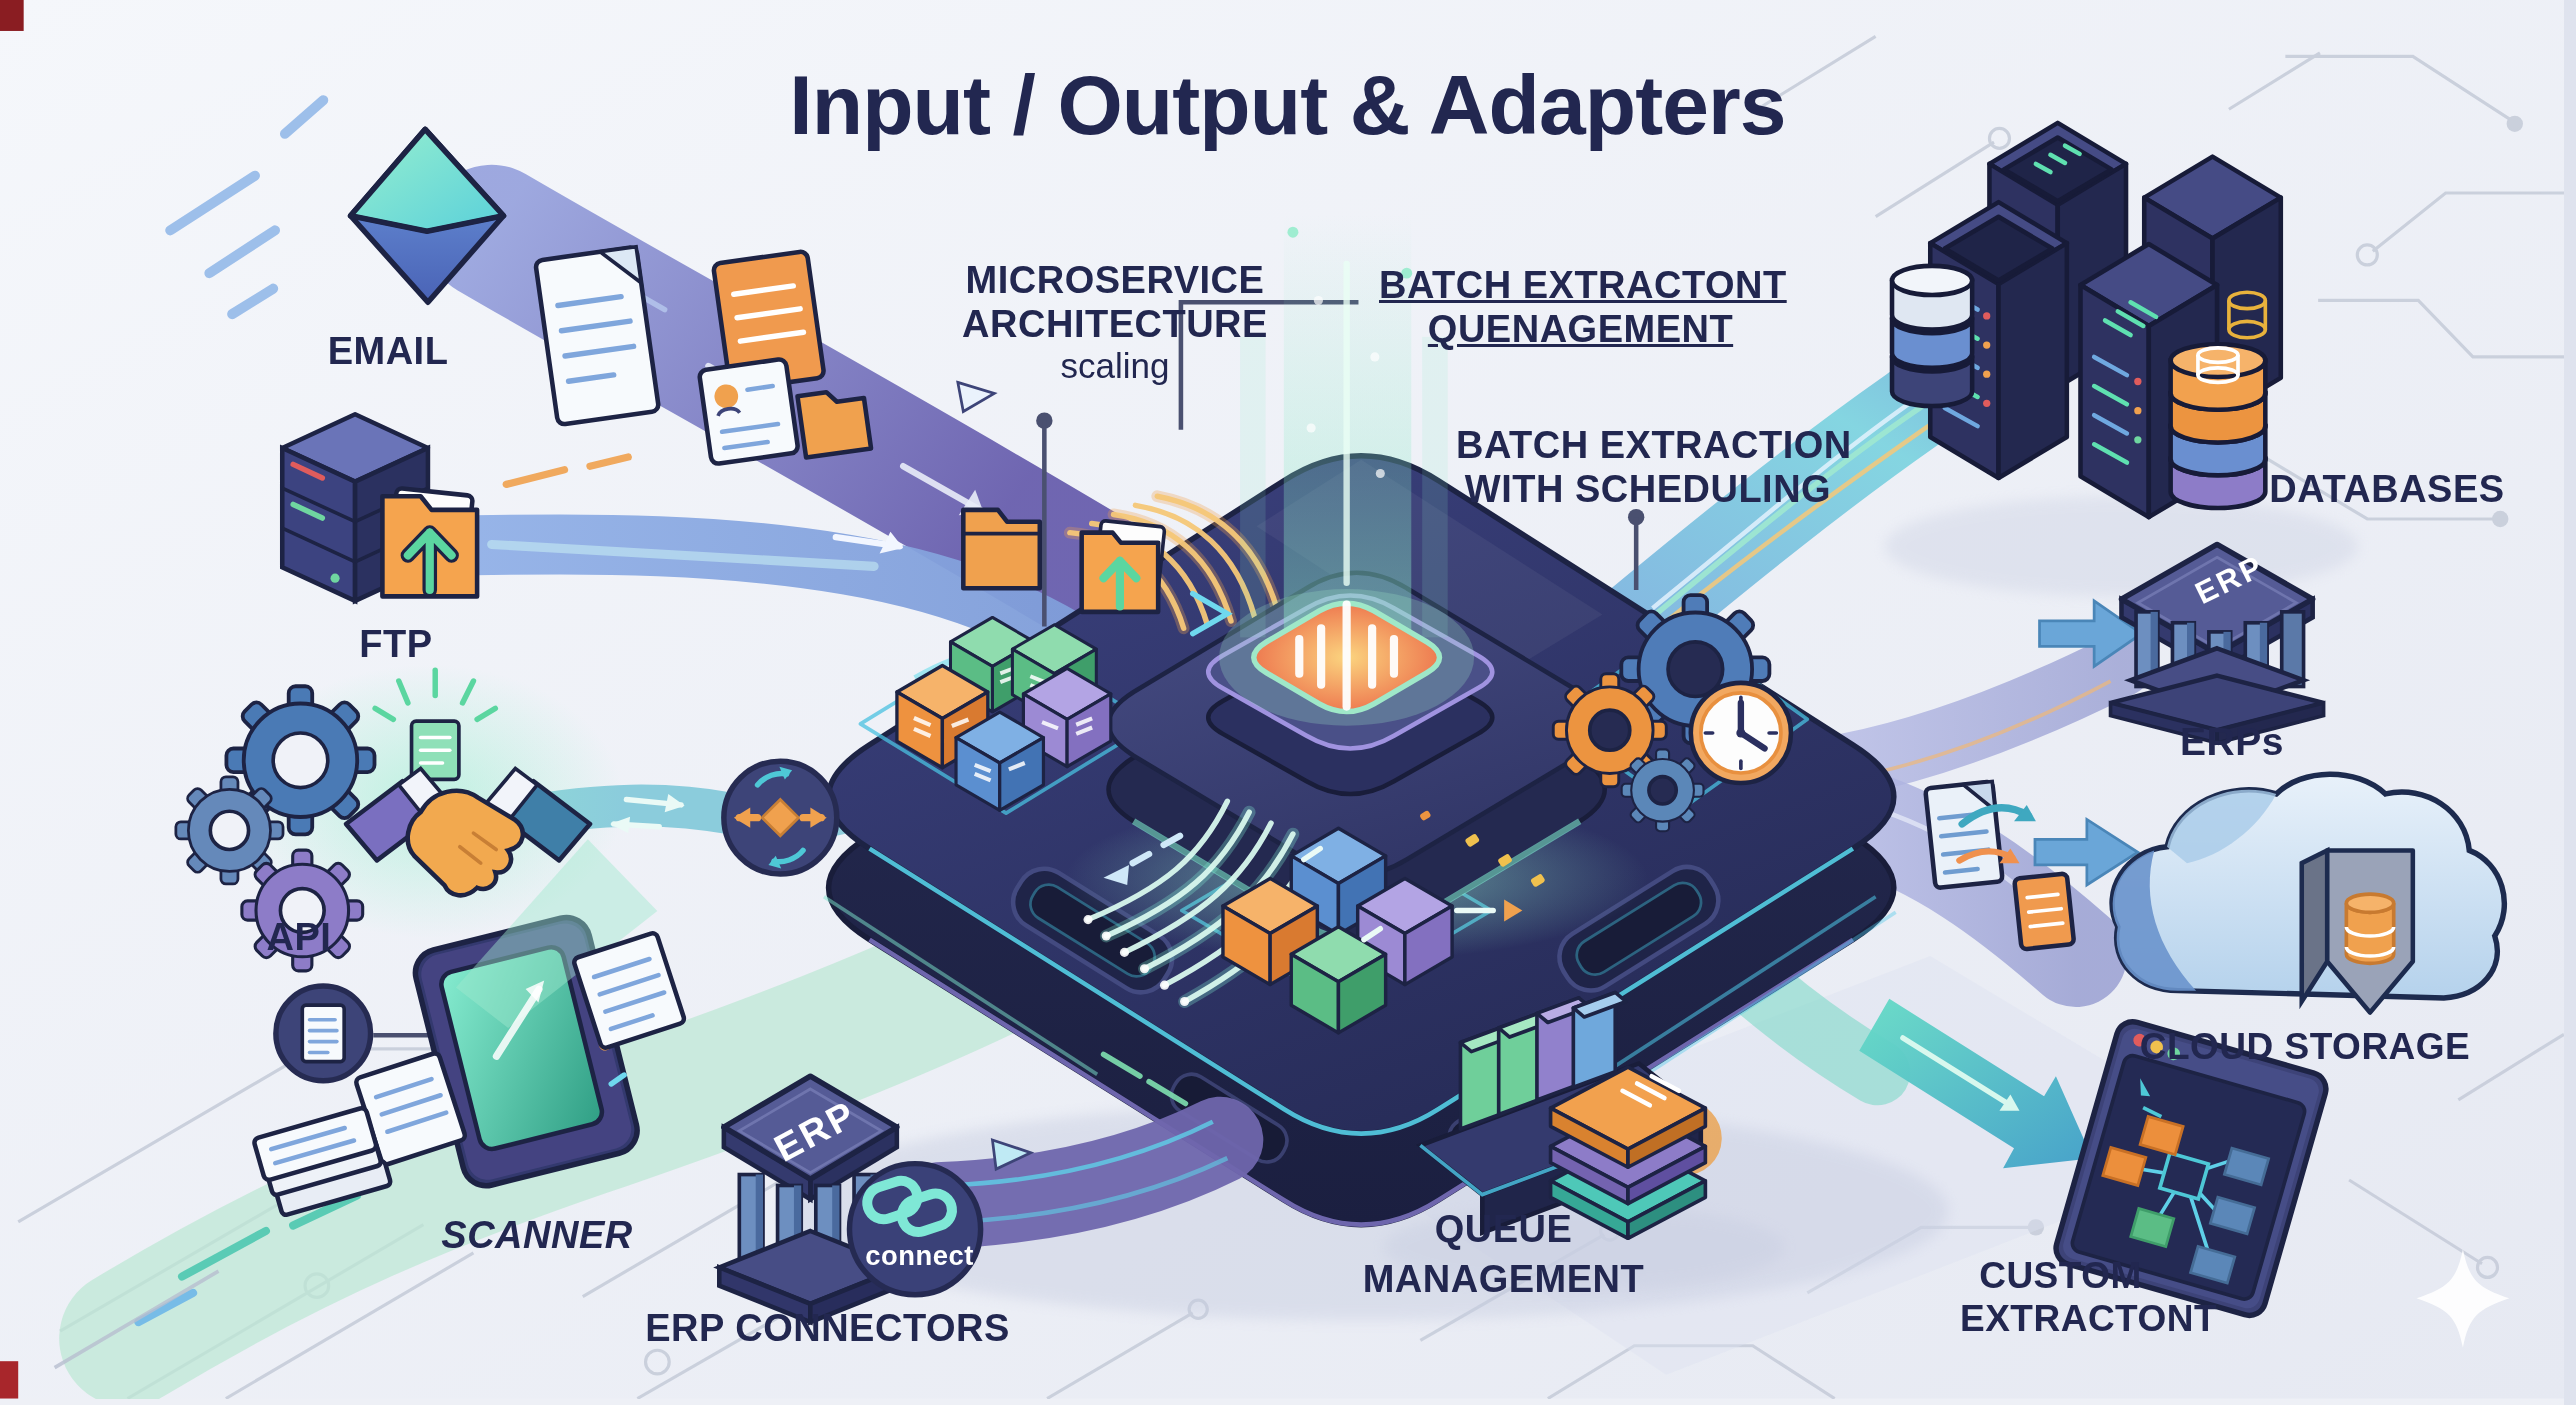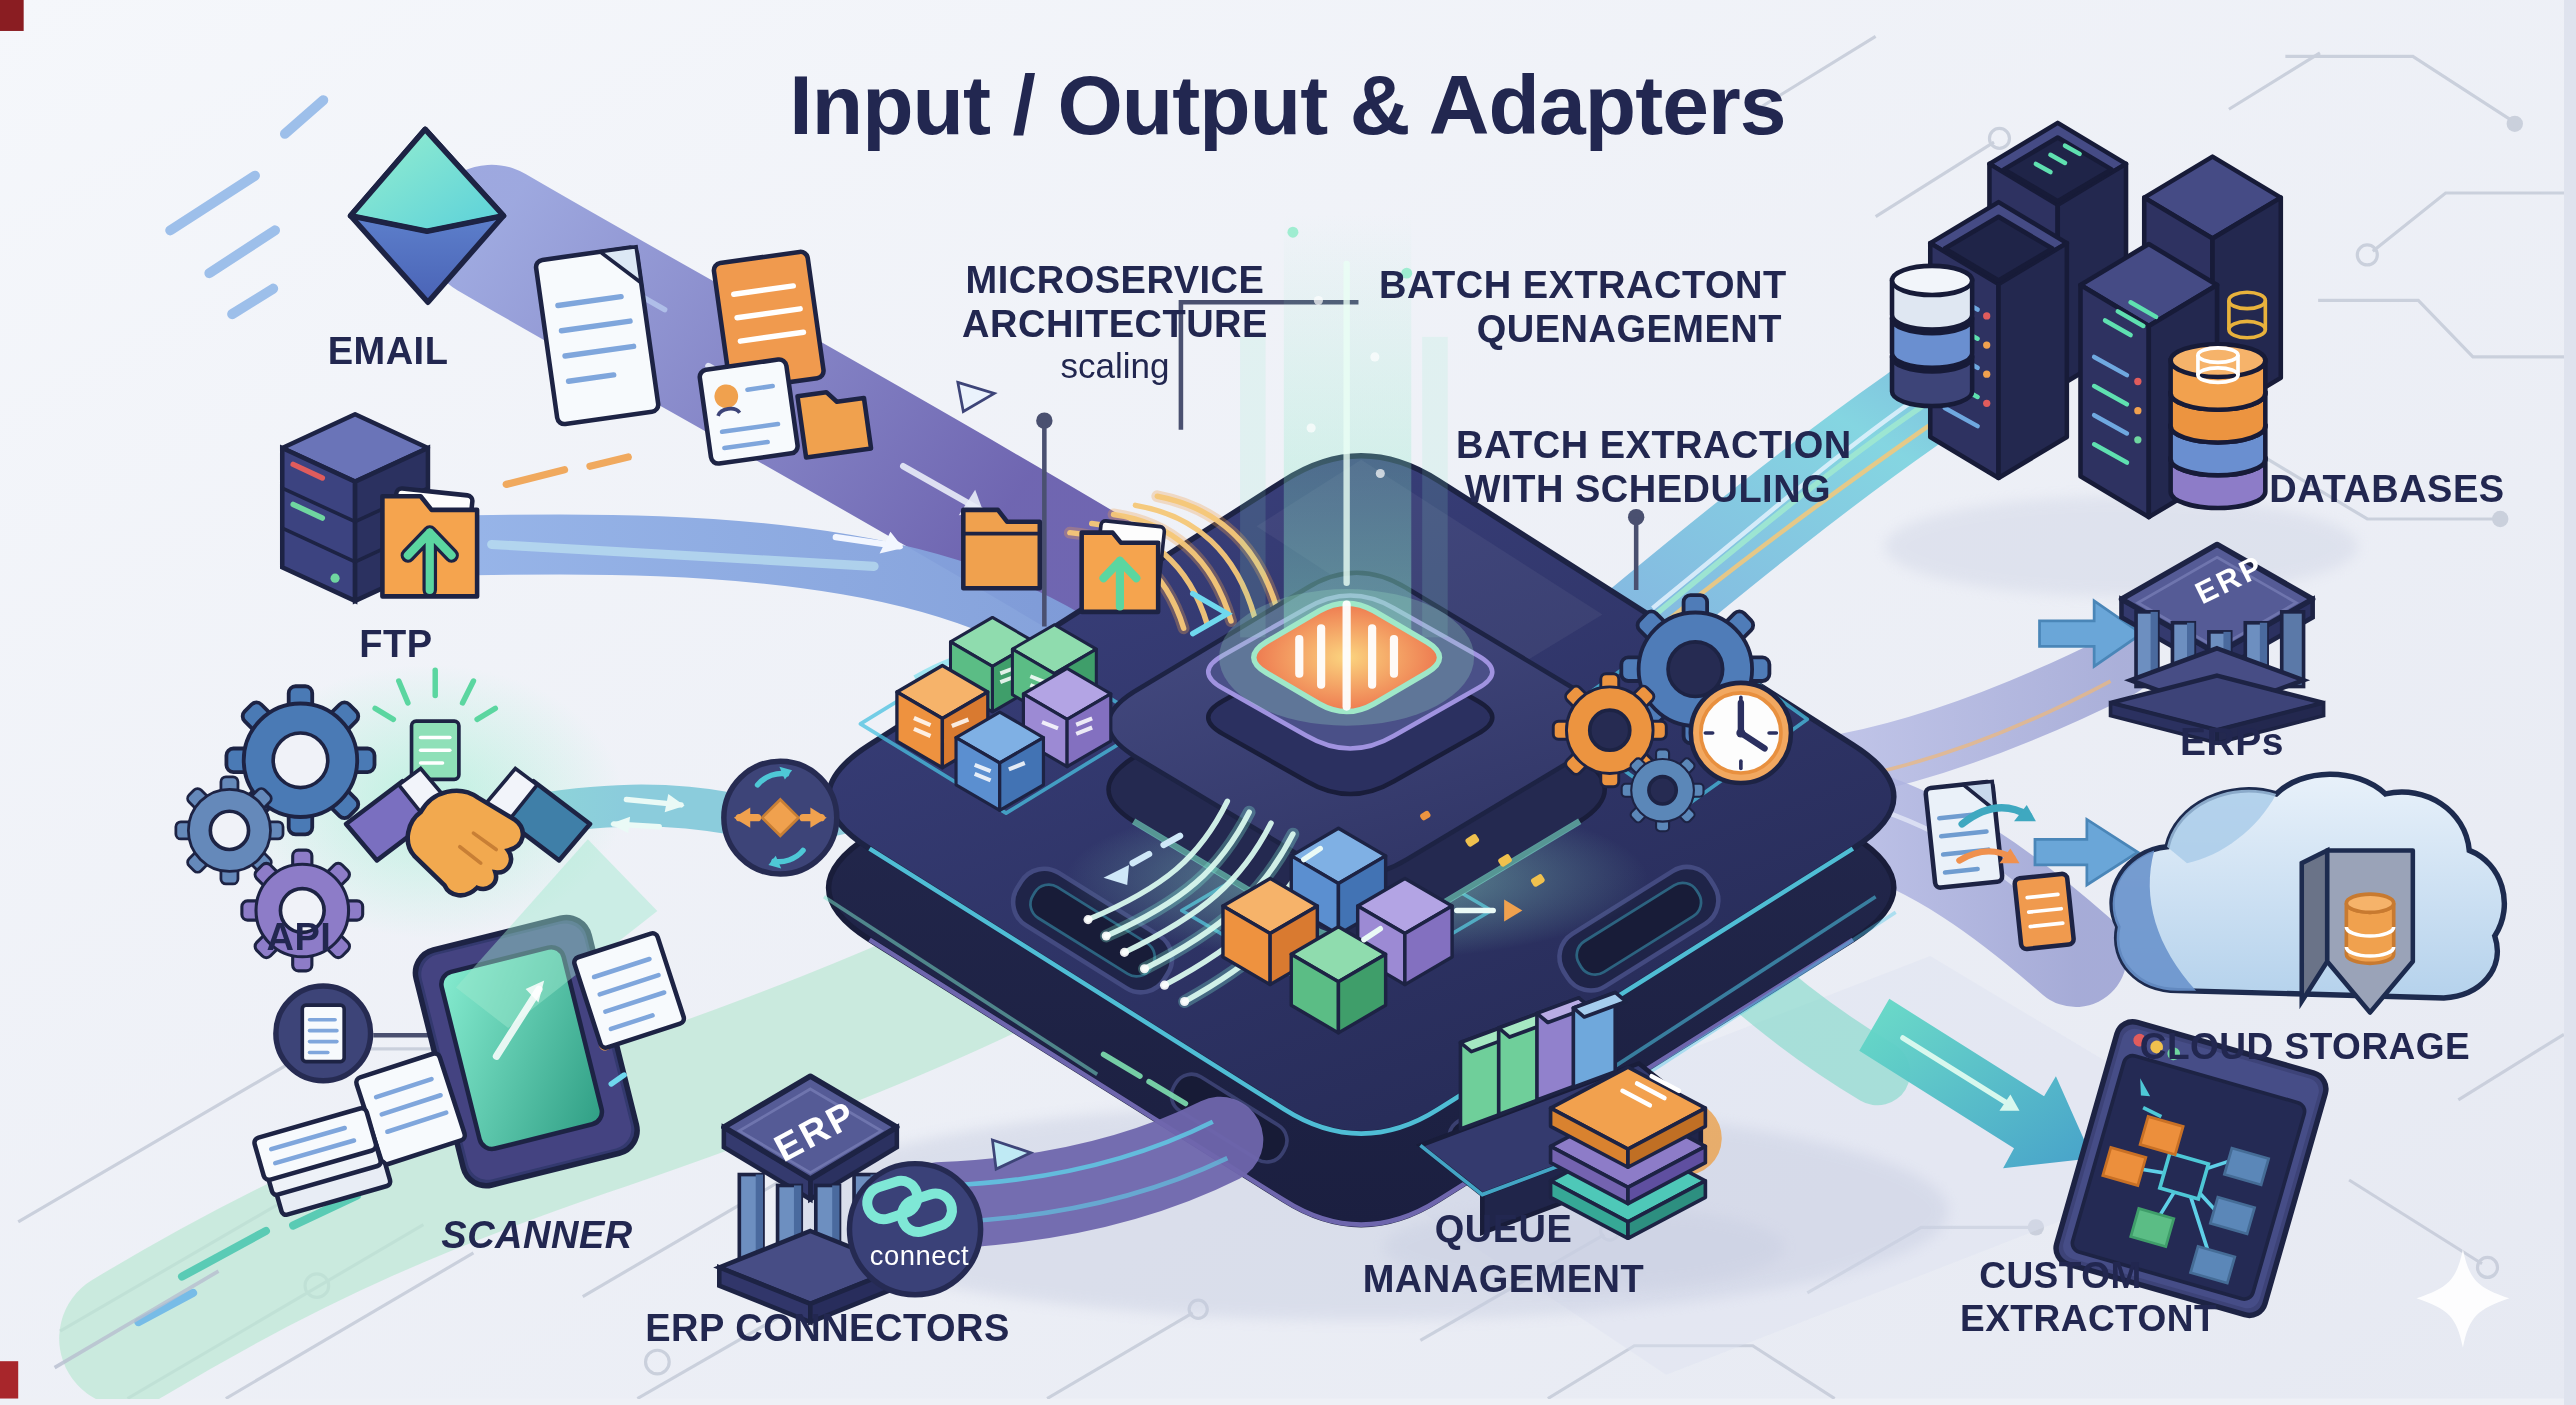--- a/index.html
+++ b/index.html
@@ -4,21 +4,21 @@
 <style>
   html,body{margin:0;padding:0;background:#dfe3ee;}
   .stage{position:relative;width:2564px;height:1405px;overflow:hidden;
          font-family:"Liberation Sans",sans-serif;background:#eef0f6;}
   .art{position:absolute;inset:0;}
   .lbl{position:absolute;font-family:"Liberation Sans",sans-serif;font-weight:800;
        color:#222750;text-align:center;letter-spacing:0.5px;line-height:1.16;white-space:nowrap;}
   .lbl div{white-space:nowrap;}
   .sub{font-weight:500;letter-spacing:0;}
   .white{color:#ffffff;}
-  .left{text-align:right;}
+  .left{text-align:center;text-decoration:underline;}
 </style>
 </head>
 <body>
 
 <div class="stage">
 <svg class="art" viewBox="0 0 2816 1536">
 <defs>
   <linearGradient id="bg" x1="0" y1="0" x2="1" y2="1">
           <stop offset="0" stop-color="#f5f7fb"></stop>
           <stop offset="1" stop-color="#e6e9f2"></stop>
@@ -894,15 +894,15 @@
 
 <div class="lbl" style="left:1960px;top:1255px;width:201px;font-size:37px;">
   <div>CUSTOM</div>
   <div>EXTRACTONT</div>
 </div>
 
 <div class="lbl white" style="left:2175px;top:562px;width:110px;font-size:31px;letter-spacing:2.7px;transform:rotate(-26deg);">ERP</div>
 
 <div class="lbl white" style="left:756px;top:1109px;width:119px;font-size:38px;letter-spacing:2.7px;transform:rotate(-28deg);">ERP</div>
 
-<div class="lbl white" style="left:860px;top:1240px;width:119px;font-size:27.4px;font-weight:400;">connect</div>
+<div class="lbl white" style="left:860px;top:1240px;width:119px;font-size:27.4px;font-weight:700;">connect</div>
 </div>
 
 
 </body></html>

